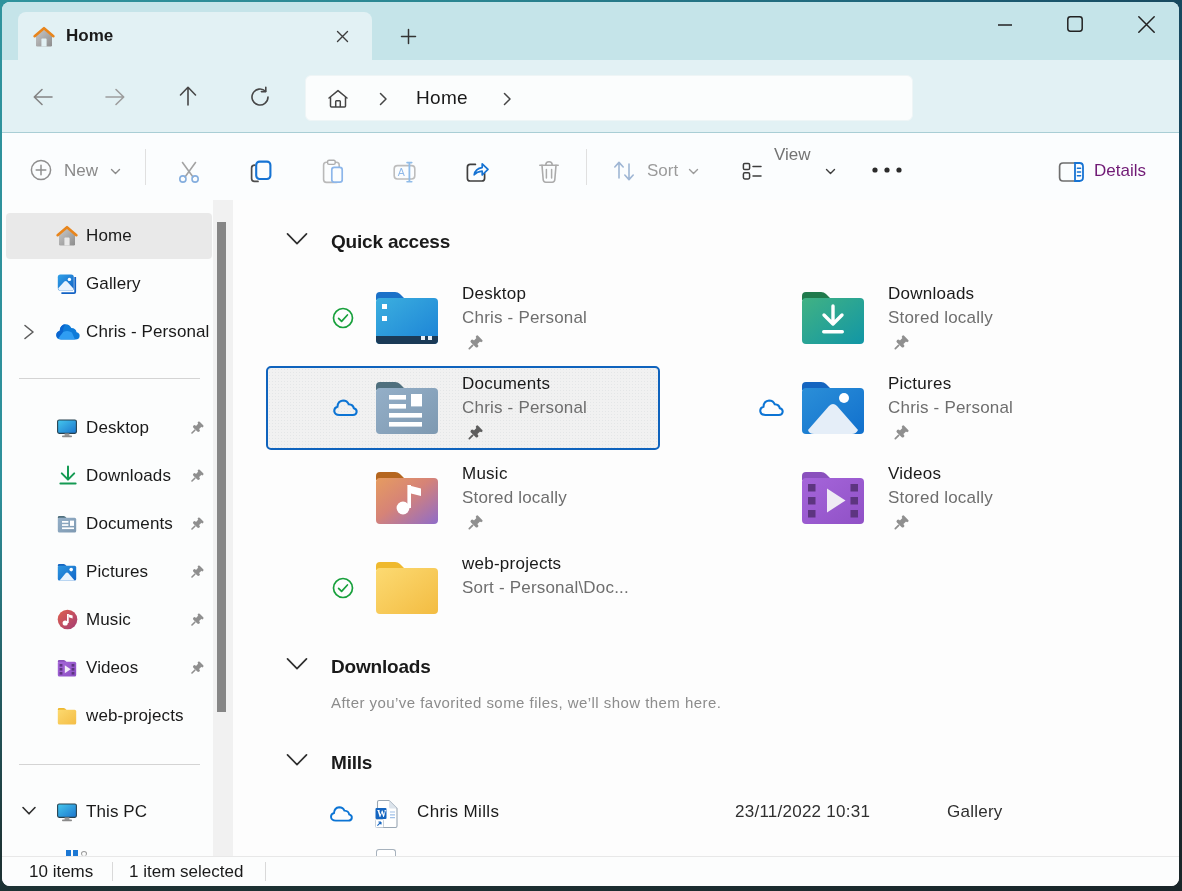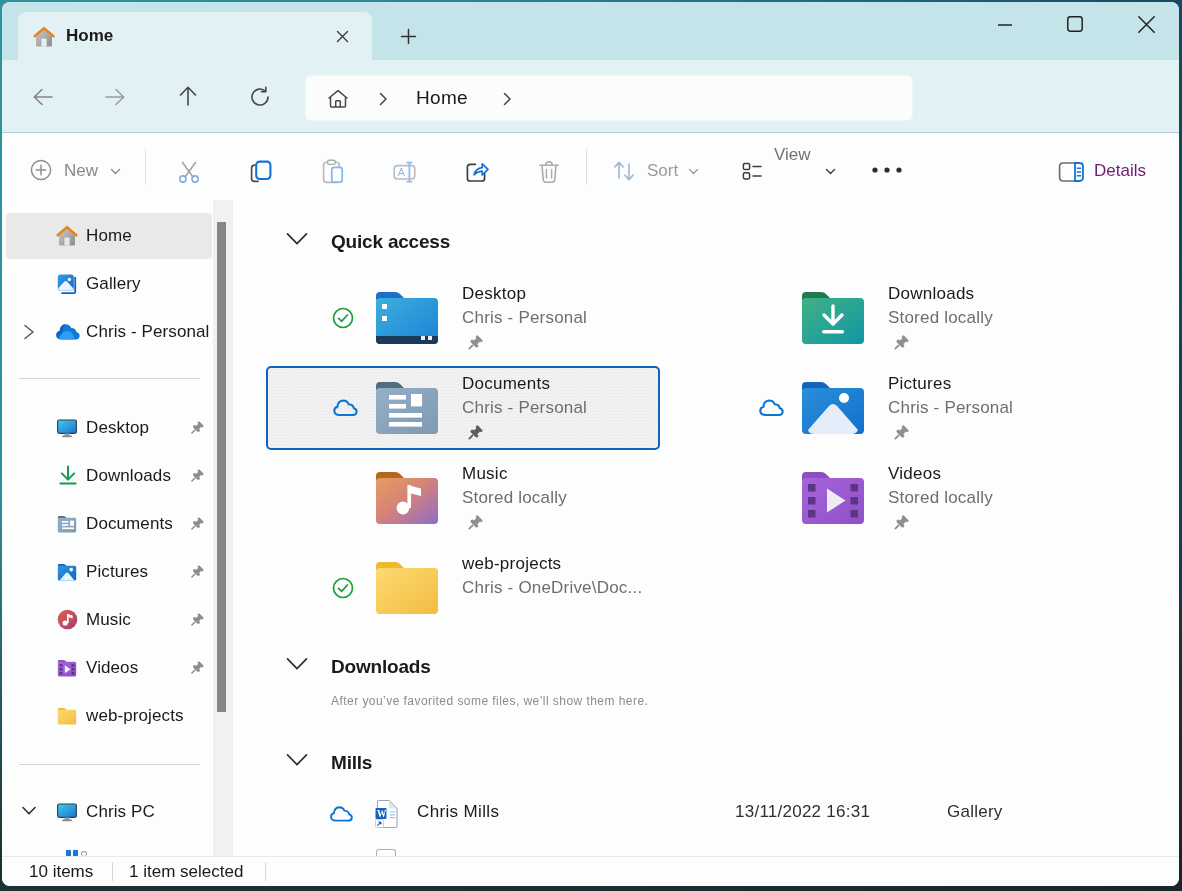--- a/index.html
+++ b/index.html
@@ -402,21 +402,21 @@
           <defs>
               <linearGradient id="mon2" x1="0" y1="0" x2="1" y2="1">
             <stop offset="0" stop-color="#45c8ee"></stop>
                 <stop offset="1" stop-color="#1b74cc"></stop>
               </linearGradient>
             </defs>
           <rect x="2.6" y="4" width="18.8" height="13.4" rx="1.6" fill="url(#mon2)" stroke="#27414f" stroke-width="1.1"></rect>
           <rect x="9.6" y="17.4" width="4.8" height="2.6" fill="#9a9a9a"></rect>
           <rect x="7" y="19.6" width="10" height="1.6" rx="0.8" fill="#8a8a8a"></rect>
         </svg>
-        <div class="lbl">Chris PC</div>
+        <div class="lbl">This PC</div>
       </div>
       <div class="abs" style="left:64px;top:650px;width:5px;height:6px;background:#1c78d4;"></div>
       <div class="abs" style="left:71px;top:650px;width:5px;height:6px;background:#1c78d4;"></div>
       <div class="abs" style="left:79px;top:651px;width:6px;height:5px;border:1.4px solid #9a9a9a;border-radius:50%;border-bottom:none;"></div>
     </div>
     <div id="sbtrack">
         <div id="sbthumb"></div>
       </div>
     <div id="main">
       <svg class="abs" style="left:52px;top:31px" width="24" height="16" viewBox="0 0 24 16">
@@ -606,49 +606,49 @@
           <defs>
               <linearGradient id="ywf" x1="0" y1="0" x2="1" y2="1">
             <stop offset="0" stop-color="#fcda72"></stop>
                 <stop offset="1" stop-color="#f3bc42"></stop>
               </linearGradient>
             </defs>
           <path d="M2 10 Q2 6 6 6 H21 Q24 6 26 8 L32 14 H2 Z" fill="#efb92e"></path>
           <rect x="2" y="12" width="62" height="46" rx="4" fill="url(#ywf)"></rect>
         </svg>
         <div class="nm">web-projects</div>
-        <div class="sub">Chris - OneDrive\Doc...</div>
+        <div class="sub">Sort - Personal\Doc...</div>
       </div>
 
       <svg class="abs" style="left:52px;top:456px" width="24" height="16" viewBox="0 0 24 16">
         <path d="M2.5 2.8 L12 12.6 L21.5 2.8" fill="none" stroke="#2f2f2f" stroke-width="1.7" stroke-linecap="round" stroke-linejoin="round"></path>
       </svg>
       <div class="shead" style="left:98px;top:456px;">Downloads</div>
-      <div class="abs" style="left:98px;top:494px;font-size:12px;color:#8c8c8c;letter-spacing:0.45px;">After you’ve favorited some files, we’ll show them here.</div>
+      <div class="abs" style="left:98px;top:494px;font-size:15px;color:#8c8c8c;letter-spacing:0.45px;">After you’ve favorited some files, we’ll show them here.</div>
 
       <svg class="abs" style="left:52px;top:552px" width="24" height="16" viewBox="0 0 24 16">
         <path d="M2.5 2.8 L12 12.6 L21.5 2.8" fill="none" stroke="#2f2f2f" stroke-width="1.7" stroke-linecap="round" stroke-linejoin="round"></path>
       </svg>
       <div class="shead" style="left:98px;top:552px;">Mills</div>
 
       <div class="abs" style="left:0;top:598px;width:946px;height:32px;">
         <svg class="abs" style="left:95px;top:5px" width="26" height="20" viewBox="0 0 26 20">
           <path d="M7.8 17.6 Q3.4 17.6 3 14 Q2.9 10.8 6 10 Q6.3 4.6 11.2 4.2 Q15 4.2 16.4 7.6 Q20.6 7.8 21.2 11.4 Q24.2 12.2 23.8 15 Q23.4 17.6 20.4 17.6 Z" fill="none" stroke="#0c74d4" stroke-width="1.9"></path>
         </svg>
         <svg class="abs" style="left:141px;top:1px" width="26" height="30" viewBox="0 0 26 30">
           <path d="M5 1.5 H15 L23 9.5 V27 Q23 28.5 21.5 28.5 H5 Q3.5 28.5 3.5 27 V3 Q3.5 1.5 5 1.5 Z" fill="#fff" stroke="#9aa7b4" stroke-width="1.1"></path>
           <path d="M15 1.5 L23 9.5 H16.5 Q15 9.5 15 8 Z" fill="#dce4ec"></path>
           <path d="M16 13 H21 M16 15.8 H21 M16 18.6 H21" stroke="#9fc0e8" stroke-width="1.2"></path>
           <rect x="1.5" y="9" width="11" height="11" rx="1" fill="#1565c0"></rect>
           <text x="3" y="17.6" font-family="Liberation Serif" font-size="9.4" font-weight="bold" fill="#fff">W</text>
           <rect x="1.5" y="20.5" width="8" height="8" rx="1" fill="#fff" stroke="#b9c4cf" stroke-width="0.8"></rect>
           <path d="M3.4 26.6 L7 23 M7 23 H4.4 M7 23 V25.6" stroke="#1565c0" stroke-width="1.1" fill="none"></path>
         </svg>
         <div class="abs" style="left:184px;top:4px;font-size:17px;letter-spacing:0.35px;">Chris Mills</div>
-        <div class="abs" style="left:502px;top:4px;font-size:17px;letter-spacing:0.25px;color:#2f2f2f;">13/11/2022 16:31</div>
+        <div class="abs" style="left:502px;top:4px;font-size:17px;letter-spacing:0.25px;color:#2f2f2f;">23/11/2022 10:31</div>
         <div class="abs" style="left:714px;top:4px;font-size:17px;letter-spacing:0.25px;color:#2f2f2f;">Gallery</div>
       </div>
       <div class="abs" style="left:143px;top:649px;width:20px;height:9px;border:1.2px solid #a7b2bd;border-bottom:none;border-radius:3px 3px 0 0;background:#fff;"></div>
     </div>
   </div>
 
   <div id="status">
     <div class="abs" style="left:27px;top:5px;">10 items</div>
     <div class="sdiv" style="left:110px;"></div>
     <div class="abs" style="left:127px;top:5px;text-align:center;">1 item selected</div>

